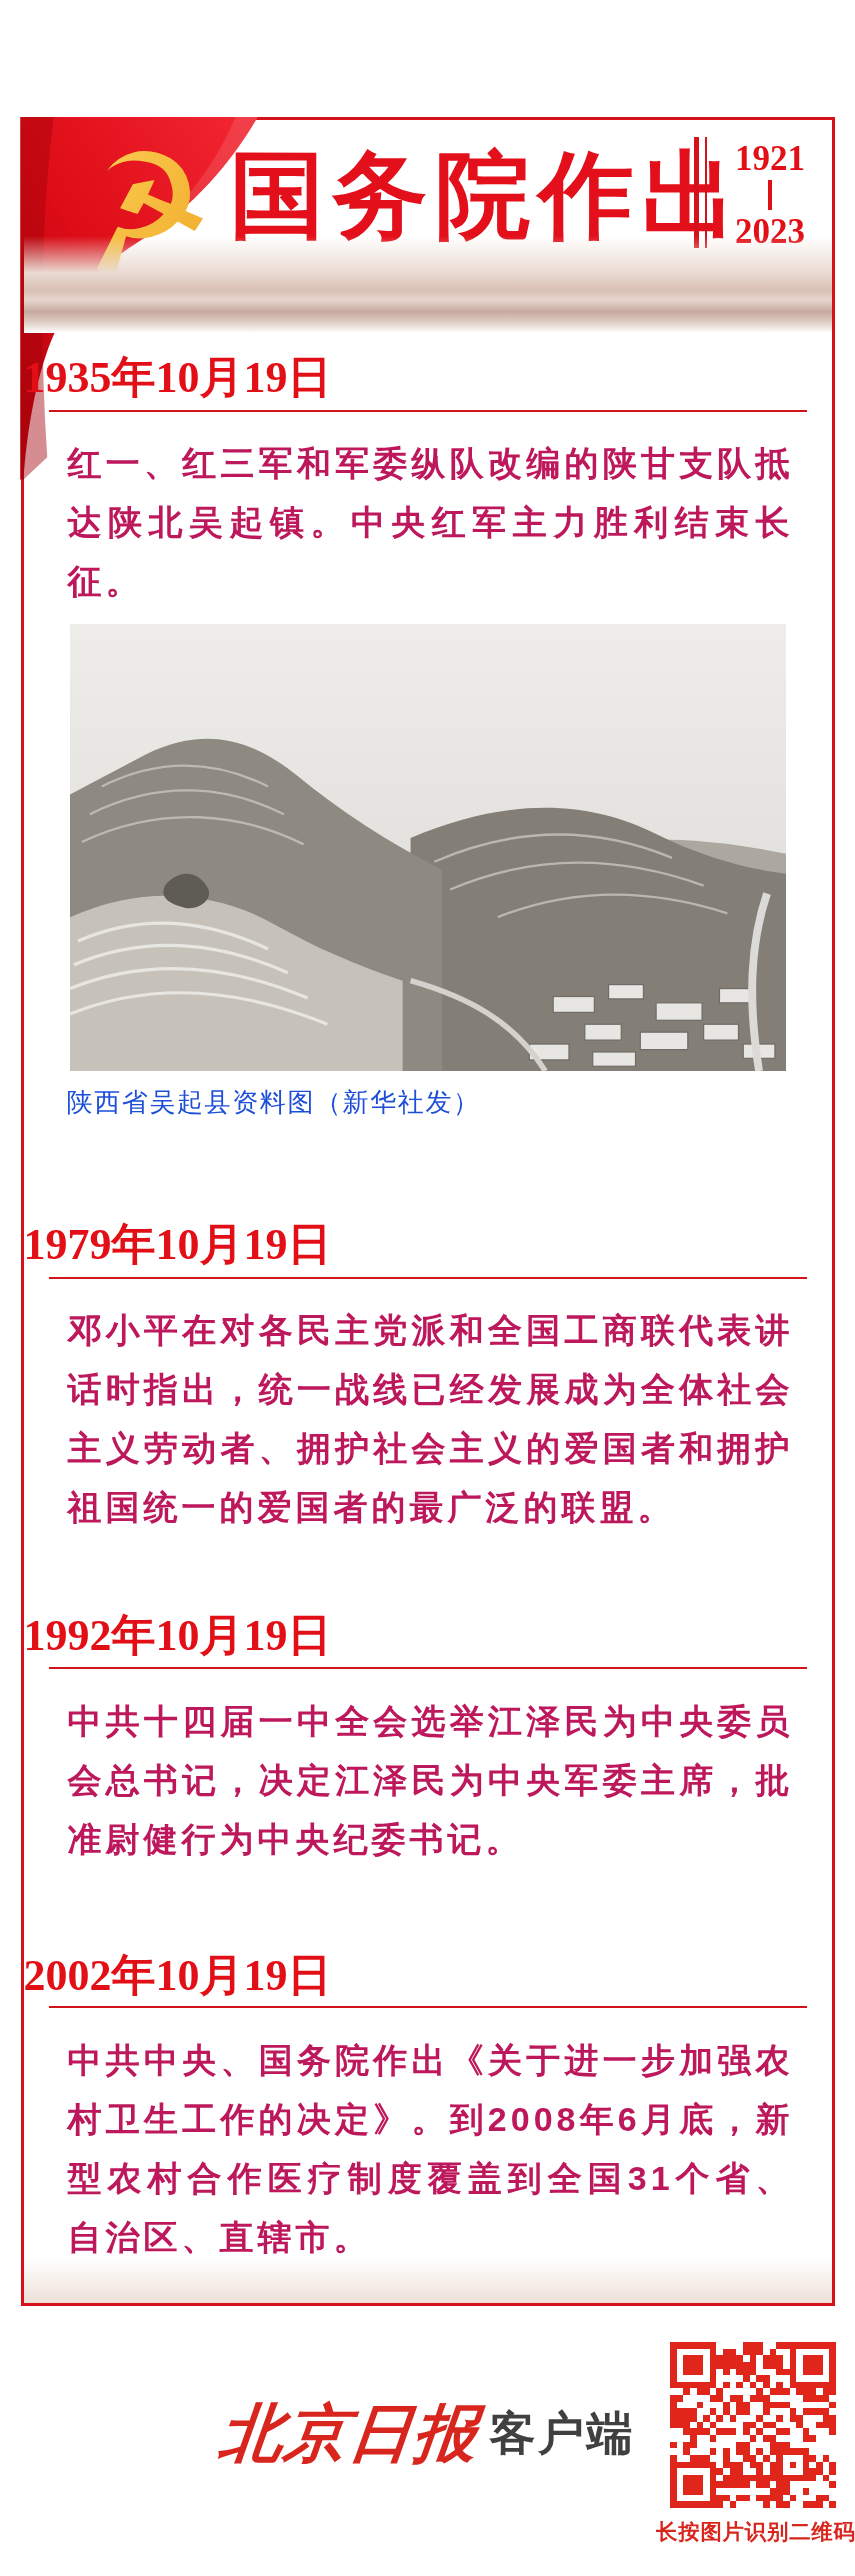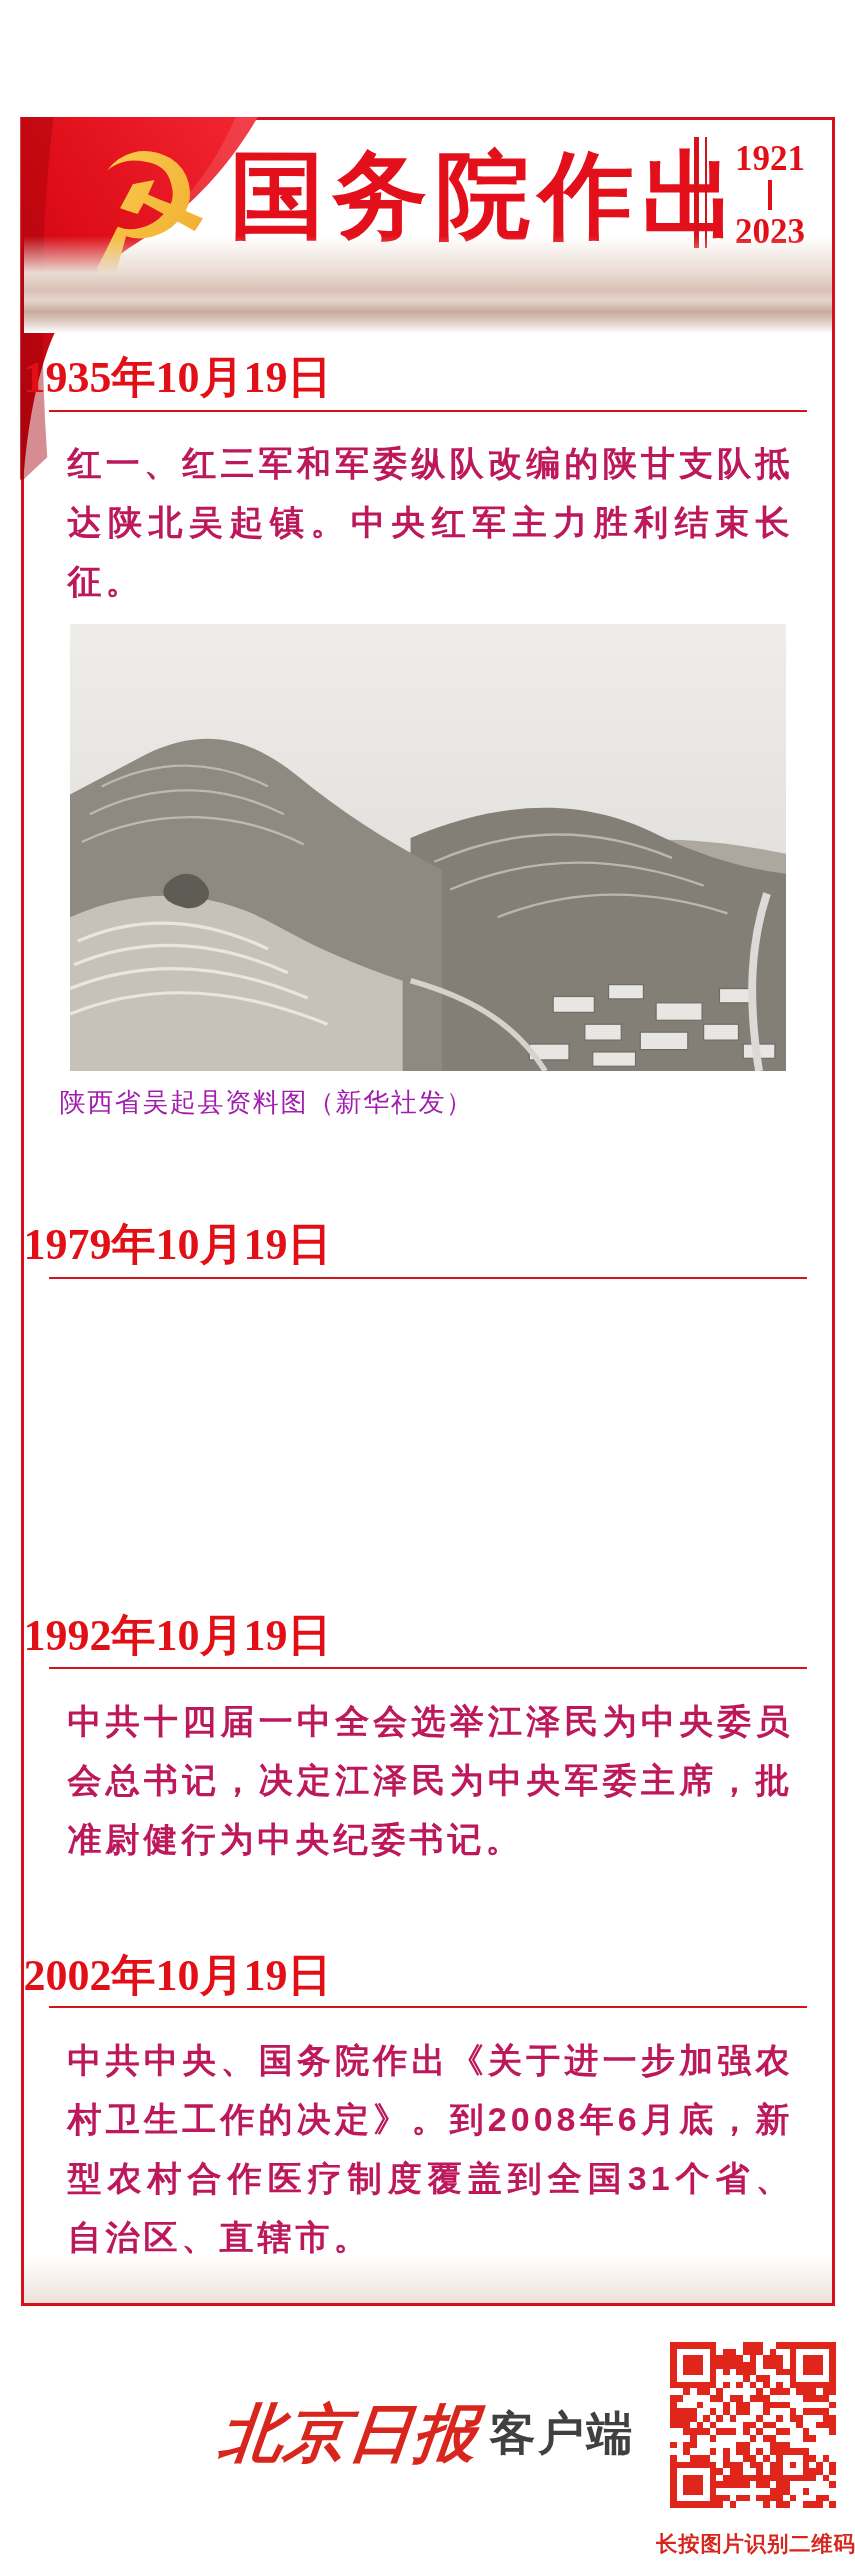--- a/index.html
+++ b/index.html
@@ -24,37 +24,37 @@
     background:linear-gradient(180deg,rgba(255,255,255,0) 0%,#eadbd2 38%,#d9c0b4 56%,
                #e7d6cd 66%,#c8aa9f 78%,#ddcac1 88%,#ffffff 100%);}
   
   .date{left:0;width:808px;text-align:left;color:#e30f16;white-space:nowrap;
         font-family:"Liberation Serif","DejaVu Serif",serif;font-size:44px;font-weight:700;}
   .rule{left:25px;width:758px;height:2.4px;background:#d2141b;}
   .para{left:44px;width:726px;font-size:34px;line-height:59px;font-weight:700;
         letter-spacing:4px;color:#be185d;text-align:justify;}
   .d1{top:228px;} .r1{top:290px;} .p1{top:314px;}
   .photo{left:46px;top:504px;width:716px;height:447px;background:#dddbd7;}
-  .caption{left:36px;top:965px;width:716px;font-size:26px;font-weight:400;color:#a21caf;
+  .caption{left:43px;top:965px;width:716px;font-size:26px;font-weight:400;color:#1d4ed8;
            font-family:Liberation Mono, monospace;letter-spacing:1.6px;}
   .d2{top:1095px;} .r2{top:1157px;} .p2{top:1181px;}
   .d3{top:1486px;} .r3{top:1547px;} .p3{top:1572px;}
   .d4{top:1826px;} .r4{top:1886px;} .p4{top:1911px;}
   .bot-grad{left:0;bottom:0;width:808px;height:46px;
     background:linear-gradient(180deg,#ffffff 0%,#f4ece6 65%,#ece0d8 100%);}
   
   .logo-row{position:absolute;left:190px;top:2390px;width:475px;height:87px;
             display:flex;align-items:center;justify-content:center;white-space:nowrap;}
   .logo-script{font-family:"Liberation Serif","DejaVu Serif",serif;font-style:italic;
                font-weight:700;font-size:63px;color:#d8261e;transform:skewX(-6deg);
                letter-spacing:1.6px;}
   .logo-suffix{font-size:46px;font-weight:700;color:#404040;margin-left:11px;letter-spacing:2.4px;}
   .qr{position:absolute;left:670px;top:2342px;width:166px;height:166px;}
   .qr-caption{position:absolute;left:656px;top:2517px;width:193px;text-align:center;
-              font-size:21.4px;font-weight:700;color:#d8261e;white-space:nowrap;letter-spacing:0.8px;margin-top:12px;}
+              font-size:21.4px;font-weight:700;color:#d8261e;white-space:nowrap;letter-spacing:0.8px;}
 </style>
 </head>
 <body>
 
 <div class="page">
 
   <div class="box">
 
     <svg class="flag-svg" viewBox="0 0 545 465">
       <defs>
@@ -128,20 +128,21 @@
         <rect x="580" y="530" width="50" height="20"></rect>
           <rect x="660" y="540" width="54" height="18"></rect>
       </g>
       <path d="M880,340 C860,400 855,470 870,564" stroke="#dcdad6" stroke-width="10" fill="none"></path>
       <path d="M430,450 C500,470 560,500 600,564" stroke="#d5d2cd" stroke-width="7" fill="none"></path>
     </svg>
     <div class="caption">陕西省吴起县资料图（新华社发）</div>
 
     <div class="date d2">1979年10月19日</div>
     <div class="rule r2"></div>
+    <div class="para p2">邓小平在对各民主党派和全国工商联代表讲话时指出，统一战线已经发展成为全体社会主义劳动者、拥护社会主义的爱国者和拥护祖国统一的爱国者的最广泛的联盟。</div>
 
     <div class="date d3">1992年10月19日</div>
     <div class="rule r3"></div>
     <div class="para p3">中共十四届一中全会选举江泽民为中央委员会总书记，决定江泽民为中央军委主席，批准尉健行为中央纪委书记。</div>
 
     <div class="date d4">2002年10月19日</div>
     <div class="rule r4"></div>
     <div class="para p4">中共中央、国务院作出《关于进一步加强农村卫生工作的决定》。到2008年6月底，新型农村合作医疗制度覆盖到全国31个省、自治区、直辖市。</div>
 
     <div class="bot-grad"></div>

